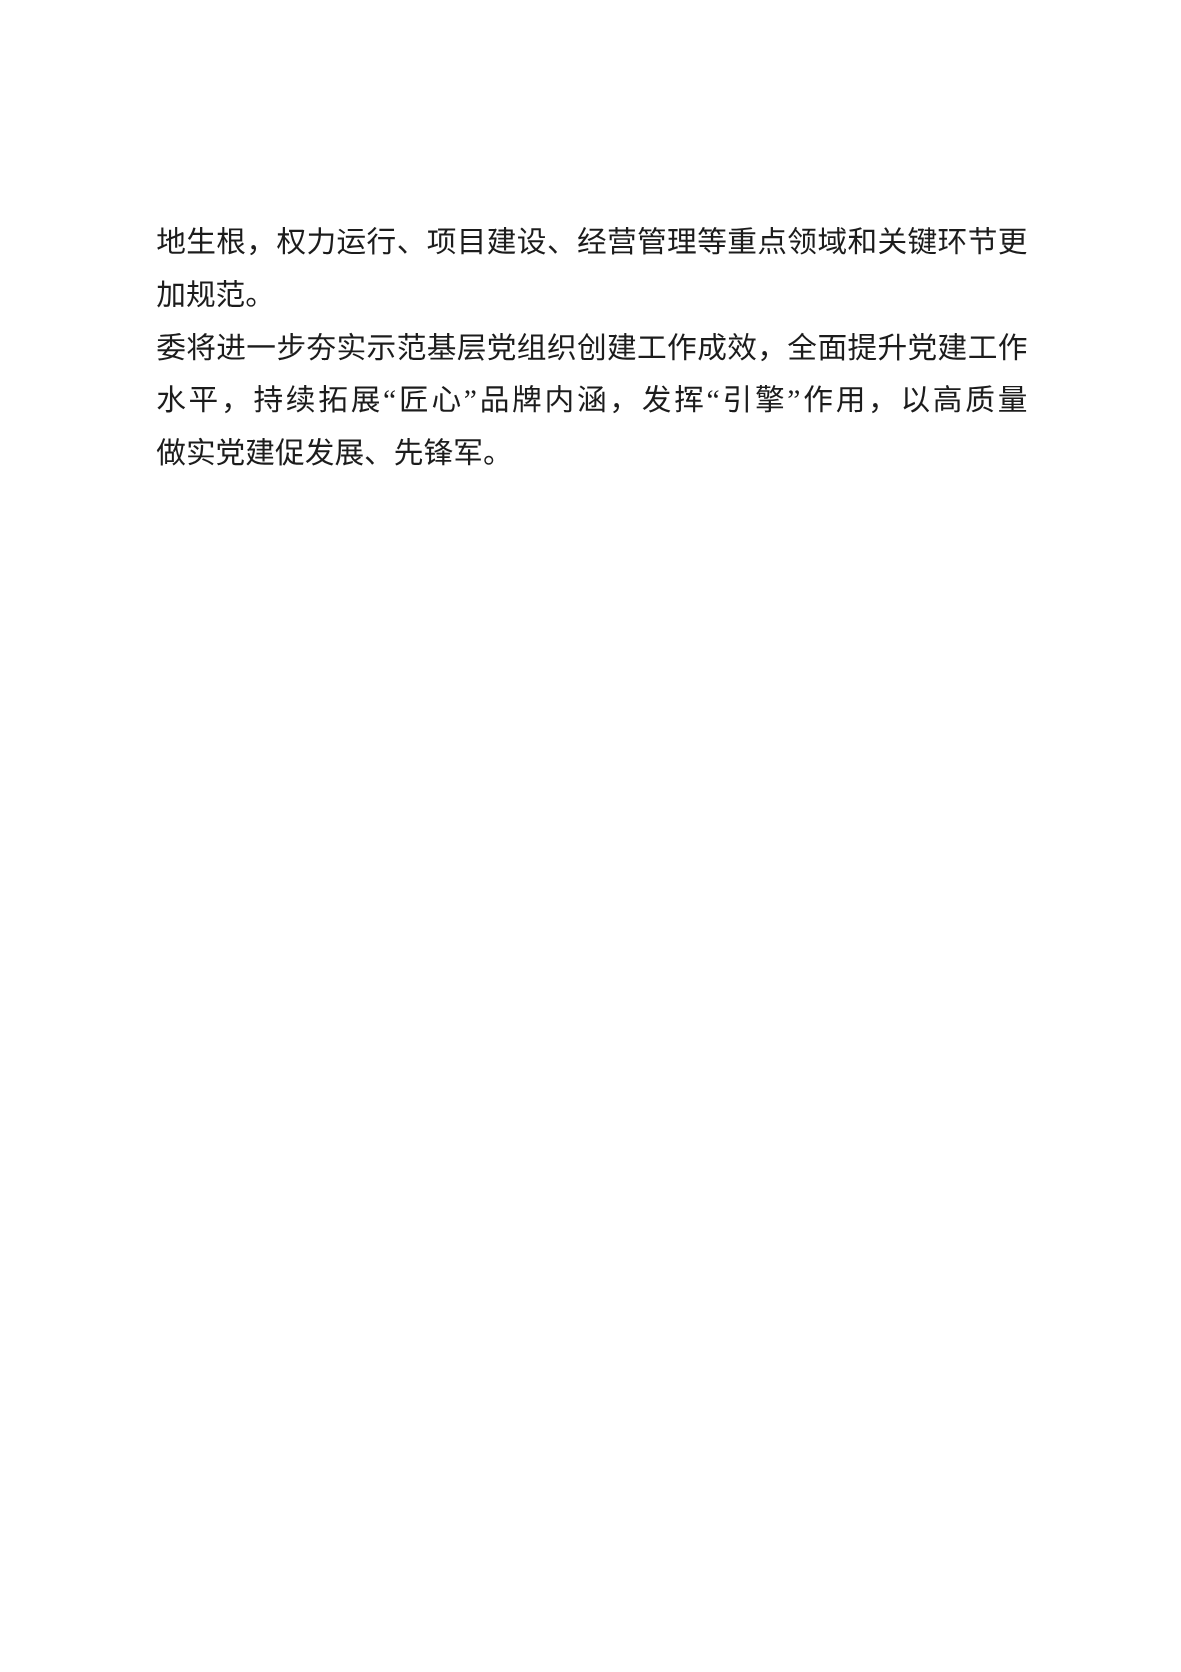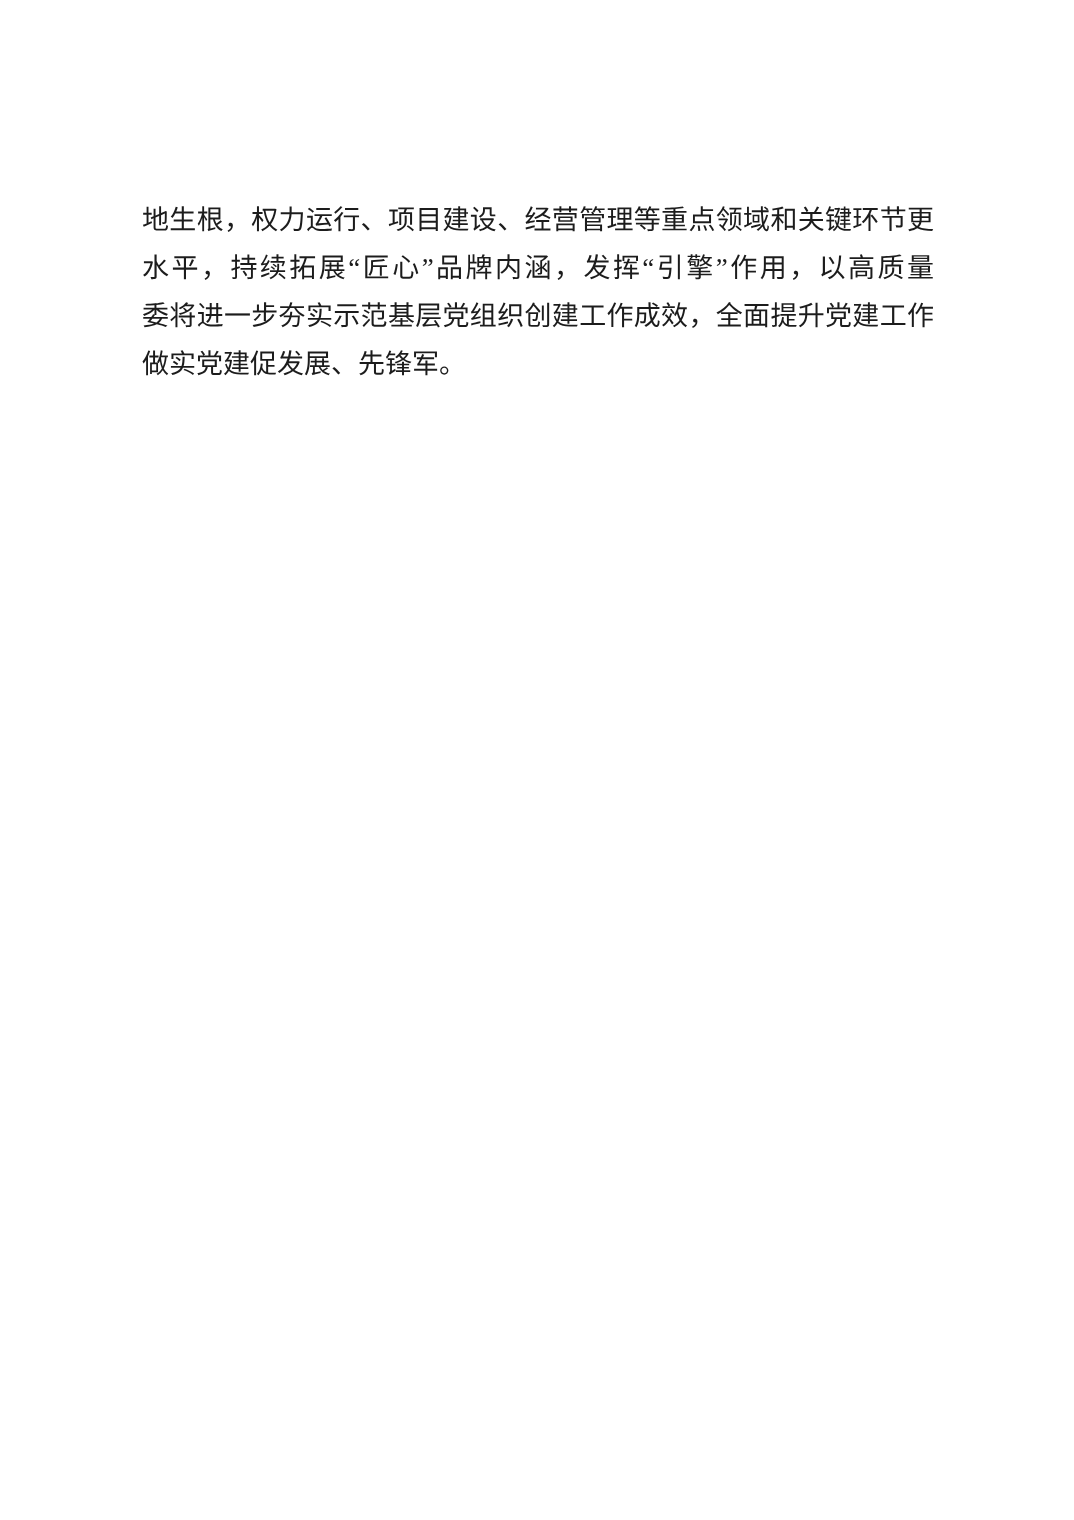--- a/index.html
+++ b/index.html
@@ -53,25 +53,26 @@
 </style>
 </head>
 <body>
 
 <div class="page">
 
   <div class="body-text">
 
     <div class="paragraph">
       <div class="text-line">地生根，权力运行、项目建设、经营管理等重点领域和关键环节更</div>
+      <div class="text-line para-end">加规范。</div>
     </div>
 
     <div class="paragraph">
+      <div class="text-line">委将进一步夯实示范基层党组织创建工作成效，全面提升党建工作</div>
       <div class="text-line">水平，持续拓展“匠心”品牌内涵，发挥“引擎”作用，以高质量</div>
-      <div class="text-line">委将进一步夯实示范基层党组织创建工作成效，全面提升党建工作</div>
       <div class="text-line para-end">做实党建促发展、先锋军。</div>
     </div>
 
   </div>
 
   <div class="page-number">– 91 –</div>
 
 </div>
 
 </body></html>

